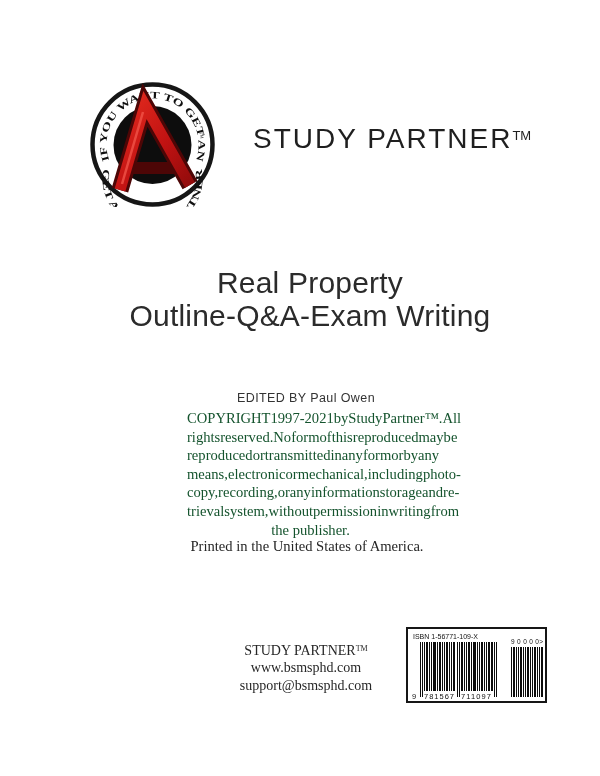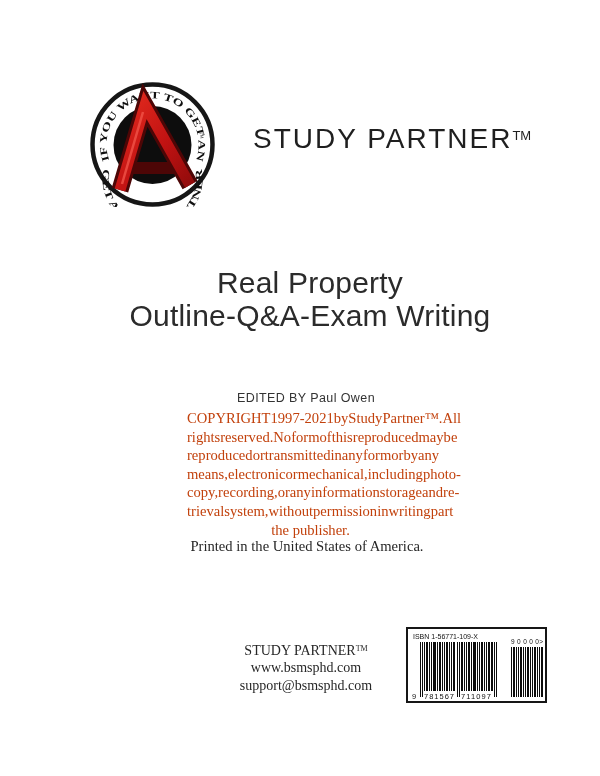--- a/index.html
+++ b/index.html
@@ -19,21 +19,21 @@
   
   .title{position:absolute;left:10px;top:266px;width:600px;text-align:center;
          font-size:30px;line-height:33px;color:#2b2b2b;letter-spacing:0.2px;}
 
   
   .edited{position:absolute;left:6px;top:391px;width:600px;text-align:center;
           font-size:12.5px;color:#333;letter-spacing:0.4px;}
 
   
   .copyright{position:absolute;left:187px;top:409px;width:247px;
-             font-family:"Liberation Serif",serif;font-size:14.6px;line-height:18.6px;color:#c2410c;}
+             font-family:"Liberation Serif",serif;font-size:14.6px;line-height:18.6px;color:#14532d;}
   .copyright .cl{display:flex;justify-content:space-between;white-space:nowrap;}
   .copyright .cl.last{display:block;text-align:center;white-space:normal;}
 
   
   .printed{position:absolute;left:7px;top:538px;width:600px;text-align:center;
            font-family:"Liberation Serif",serif;font-size:14.6px;color:#262626;}
 
   
   .footer-text{position:absolute;left:206px;top:640px;width:200px;text-align:center;
                font-family:"Liberation Serif",serif;font-size:14px;line-height:17.4px;color:#262626;}
@@ -142,21 +142,21 @@
         <span>and</span>
         <span>re-</span>
       </div>
       <div class="cl">
         <span>trieval</span>
         <span>system,</span>
         <span>without</span>
         <span>permission</span>
         <span>in</span>
         <span>writing</span>
-        <span>part</span>
+        <span>from</span>
       </div>
       <div class="cl last">the publisher.</div>
     </div>
 
   <div class="printed">Printed in the United States of America.</div>
 
   <div class="footer-text">
     <div>
       <span>STUDY PARTNER</span><sup>TM</sup>
     </div>

